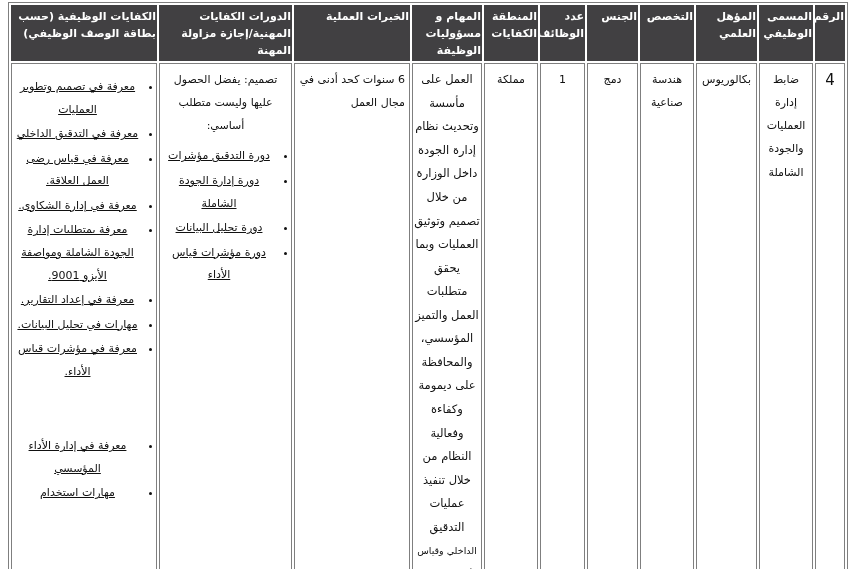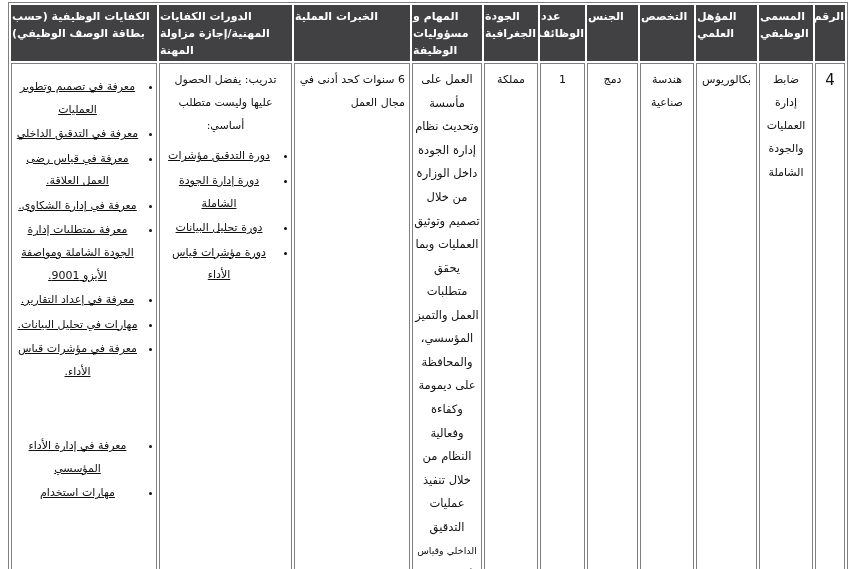--- a/index.html
+++ b/index.html
@@ -30,21 +30,21 @@
   table.jobs th, table.jobs td {
     box-sizing: border-box;
     overflow: hidden;
   }
   th.hdr {
     background: #414042;
     color: #ffffff;
     font-weight: bold;
     font-size: 11px;
     line-height: 1.55;
-    text-align: left;
+    text-align: right;
     vertical-align: top;
     padding: 3px 1px 2px;
     height: 50px;
   }
   td.cell {
     border: 1px solid #7f7f7f;
     vertical-align: top;
     text-align: center;
     font-size: 11px;
     line-height: 2.1;
@@ -88,21 +88,21 @@
       <col style="width:146px">
     </colgroup>
     <thead>
       <tr>
         <th class="hdr">الرقم</th>
         <th class="hdr">المسمى الوظيفي</th>
         <th class="hdr">المؤهل العلمي</th>
         <th class="hdr">التخصص</th>
         <th class="hdr">الجنس</th>
         <th class="hdr">عدد الوظائف</th>
-        <th class="hdr">الجودة الجغرافية</th>
+        <th class="hdr">المنطقة الكفايات</th>
         <th class="hdr">المهام و مسؤوليات الوظيفة</th>
         <th class="hdr">الخبرات العملية</th>
         <th class="hdr">الدورات الكفايات المهنية/إجازة مزاولة المهنة</th>
         <th class="hdr">الكفايات الوظيفية (حسب بطاقة الوصف الوظيفي)</th>
       </tr>
     </thead>
     <tbody>
       <tr>
         <td class="cell cell-num">4</td>
         <td class="cell">ضابط إدارة العمليات والجودة الشاملة</td>
@@ -110,21 +110,21 @@
         <td class="cell">هندسة صناعية</td>
         <td class="cell">دمج</td>
         <td class="cell">1</td>
         <td class="cell">مملكة</td>
         <td class="cell cell-tasks">
           <span>العمل على مأسسة وتحديث نظام إدارة الجودة داخل الوزارة من خلال تصميم وتوثيق العمليات وبما يحقق متطلبات العمل والتميز المؤسسي، والمحافظة على ديمومة وكفاءة وفعالية النظام من خلال تنفيذ عمليات التدقيق</span>
           <span class="tasks-tail">الداخلي وقياس أداء العمليات وبما يحقق</span>
         </td>
         <td class="cell cell-exp">6 سنوات كحد أدنى في مجال العمل</td>
         <td class="cell">
-          <div class="courses-intro">تدريب: يفضل الحصول عليها وليست متطلب أساسي:</div>
+          <div class="courses-intro">تصميم: يفضل الحصول عليها وليست متطلب أساسي:</div>
           <ul class="bullets">
             <li>دورة التدقيق مؤشرات</li>
             <li>دورة إدارة الجودة الشاملة</li>
             <li>دورة تحليل البيانات</li>
             <li>دورة مؤشرات قياس الأداء</li>
           </ul>
         </td>
         <td class="cell">
           <ul class="bullets">
             <li>معرفة في تصميم وتطوير العمليات</li>

